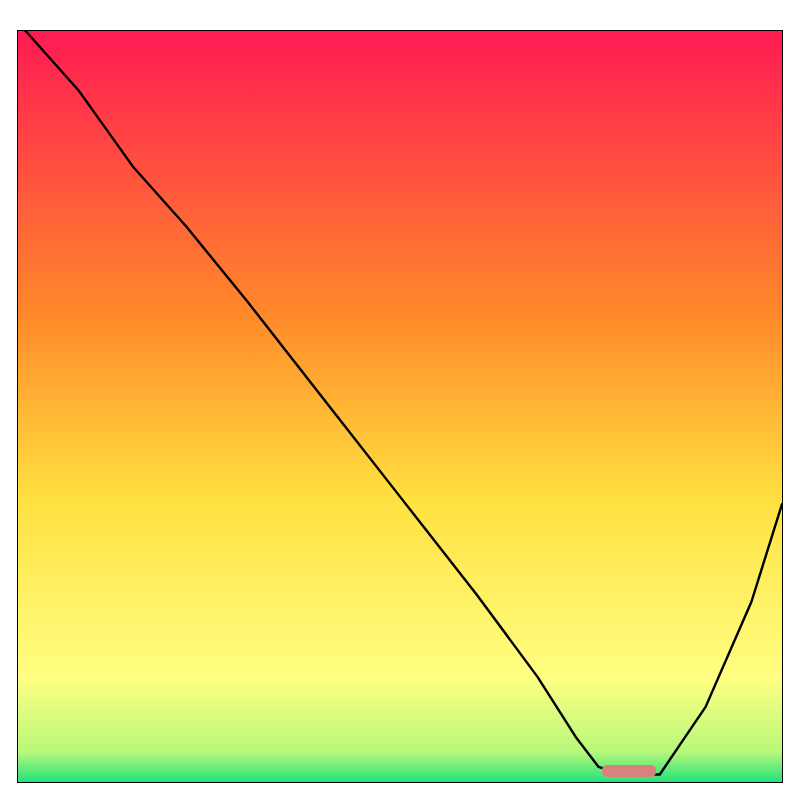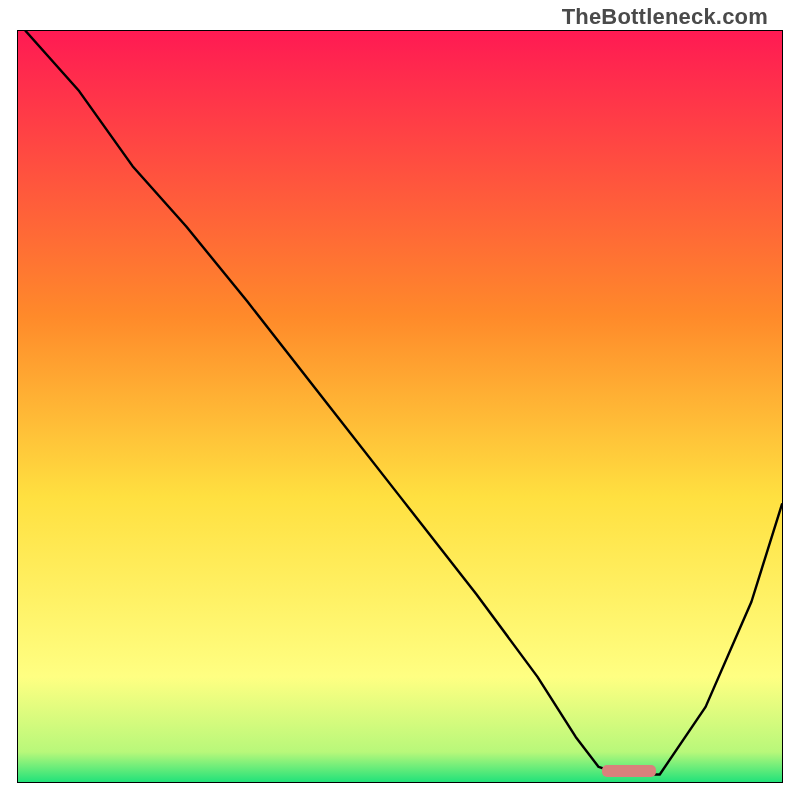--- a/index.html
+++ b/index.html
@@ -47,21 +47,20 @@
     position: absolute;
     background: #d9817c;
     border-radius: 5px;
   }
 </style>
 </head>
 <body>
 
 <div class="page">
 
-  <div class="watermark">TheBottleneck.com</div>
 
   <div class="plot">
 
     <svg class="gradient-fill" viewBox="0 0 100 100" preserveAspectRatio="none" width="100%" height="100%">
       <defs>
         <linearGradient id="bg-grad" x1="0" y1="0" x2="0" y2="1">
             <stop offset="0%" stop-color="#ff1a53"></stop>
             <stop offset="38%" stop-color="#ff8a2a"></stop>
             <stop offset="62%" stop-color="#ffe040"></stop>
             <stop offset="86%" stop-color="#ffff82"></stop>

